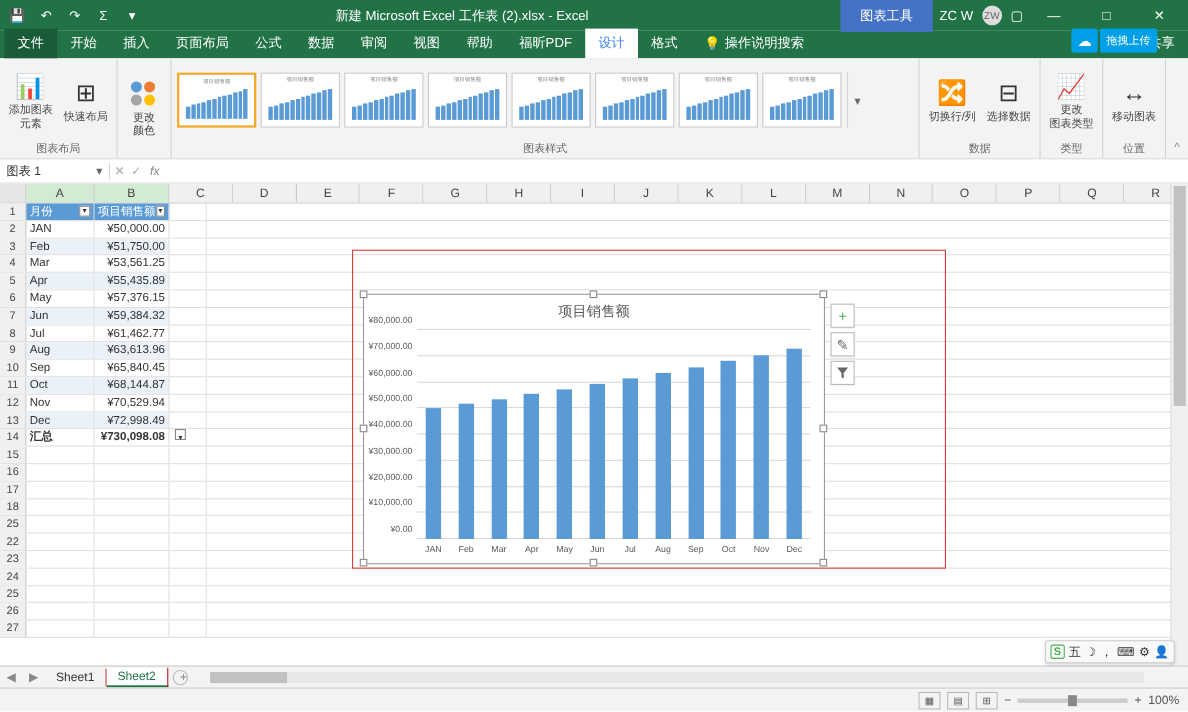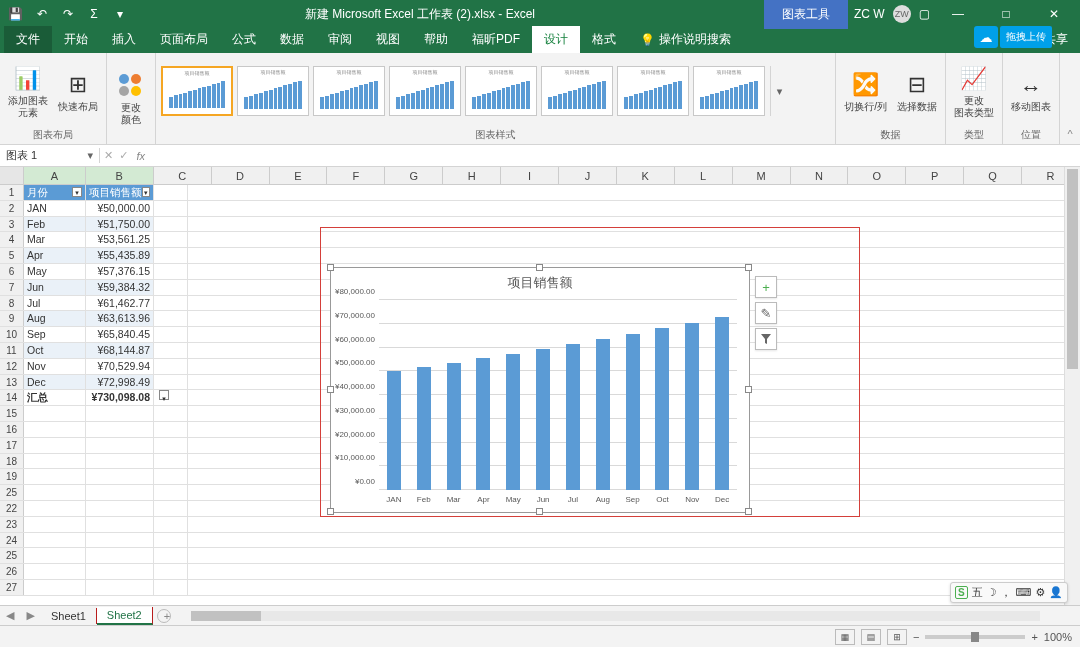--- a/index.html
+++ b/index.html
@@ -12,21 +12,21 @@
 .titlebar .title { flex: 1; text-align: center; font-size: 12px; }
 .titlebar .context-tab { background: #4472c4; color: #fff; padding: 6px 18px; font-size: 12px; margin-left: 60px; }
 .titlebar .right { display: flex; align-items: center; gap: 8px; padding: 0 6px; }
 .titlebar .right span { cursor: pointer; font-size: 12px; }
 .win-btn { width: 40px; height: 28px; display: flex; align-items: center; justify-content: center; cursor: pointer; }
 
 
 .menutabs { height: 25px; background: #217346; display: flex; align-items: flex-end; padding-left: 4px; }
 .menutabs .tab { color: #fff; padding: 5px 12px; font-size: 12px; cursor: pointer; }
 .menutabs .tab.file { background: #1a5c38; }
-.menutabs .tab.active { background: #fff; color: #15803d; text-align: right; }
+.menutabs .tab.active { background: #fff; color: #3b82f6; text-align: right; }
 .menutabs .tell { color: #fff; padding: 5px 12px; font-size: 12px; display: flex; align-items: center; gap: 4px; }
 .menutabs .share { margin-left: auto; color: #fff; padding: 5px 12px; font-size: 12px; }
 
 
 .cloud-box { position: absolute; right: 28px; top: 26px; display: flex; align-items: center; gap: 2px; z-index: 20; }
 .cloud-icn { width: 24px; height: 22px; background: #00a0e9; border-radius: 3px; color: #fff; display: flex; align-items: center; justify-content: center; font-size: 13px; }
 .cloud-txt { background: #00a0e9; color: #fff; font-size: 10px; padding: 4px 6px; border-radius: 2px; }
 
 
 .ribbon { height: 92px; background: #f3f3f3; border-bottom: 1px solid #d4d4d4; display: flex; }
@@ -522,27 +522,20 @@
       </div>
       <div class="row">
         <div class="rh">17</div>
         <div class="cell cellA"></div>
         <div class="cell cellB"></div>
         <div class="cell cellC"></div>
         <div class="cell cellrest"></div>
       </div>
       <div class="row">
         <div class="rh">18</div>
-        <div class="cell cellA"></div>
-        <div class="cell cellB"></div>
-        <div class="cell cellC"></div>
-        <div class="cell cellrest"></div>
-      </div>
-      <div class="row">
-        <div class="rh">19</div>
         <div class="cell cellA"></div>
         <div class="cell cellB"></div>
         <div class="cell cellC"></div>
         <div class="cell cellrest"></div>
       </div>
       <div class="row">
         <div class="rh">25</div>
         <div class="cell cellA"></div>
         <div class="cell cellB"></div>
         <div class="cell cellC"></div>

